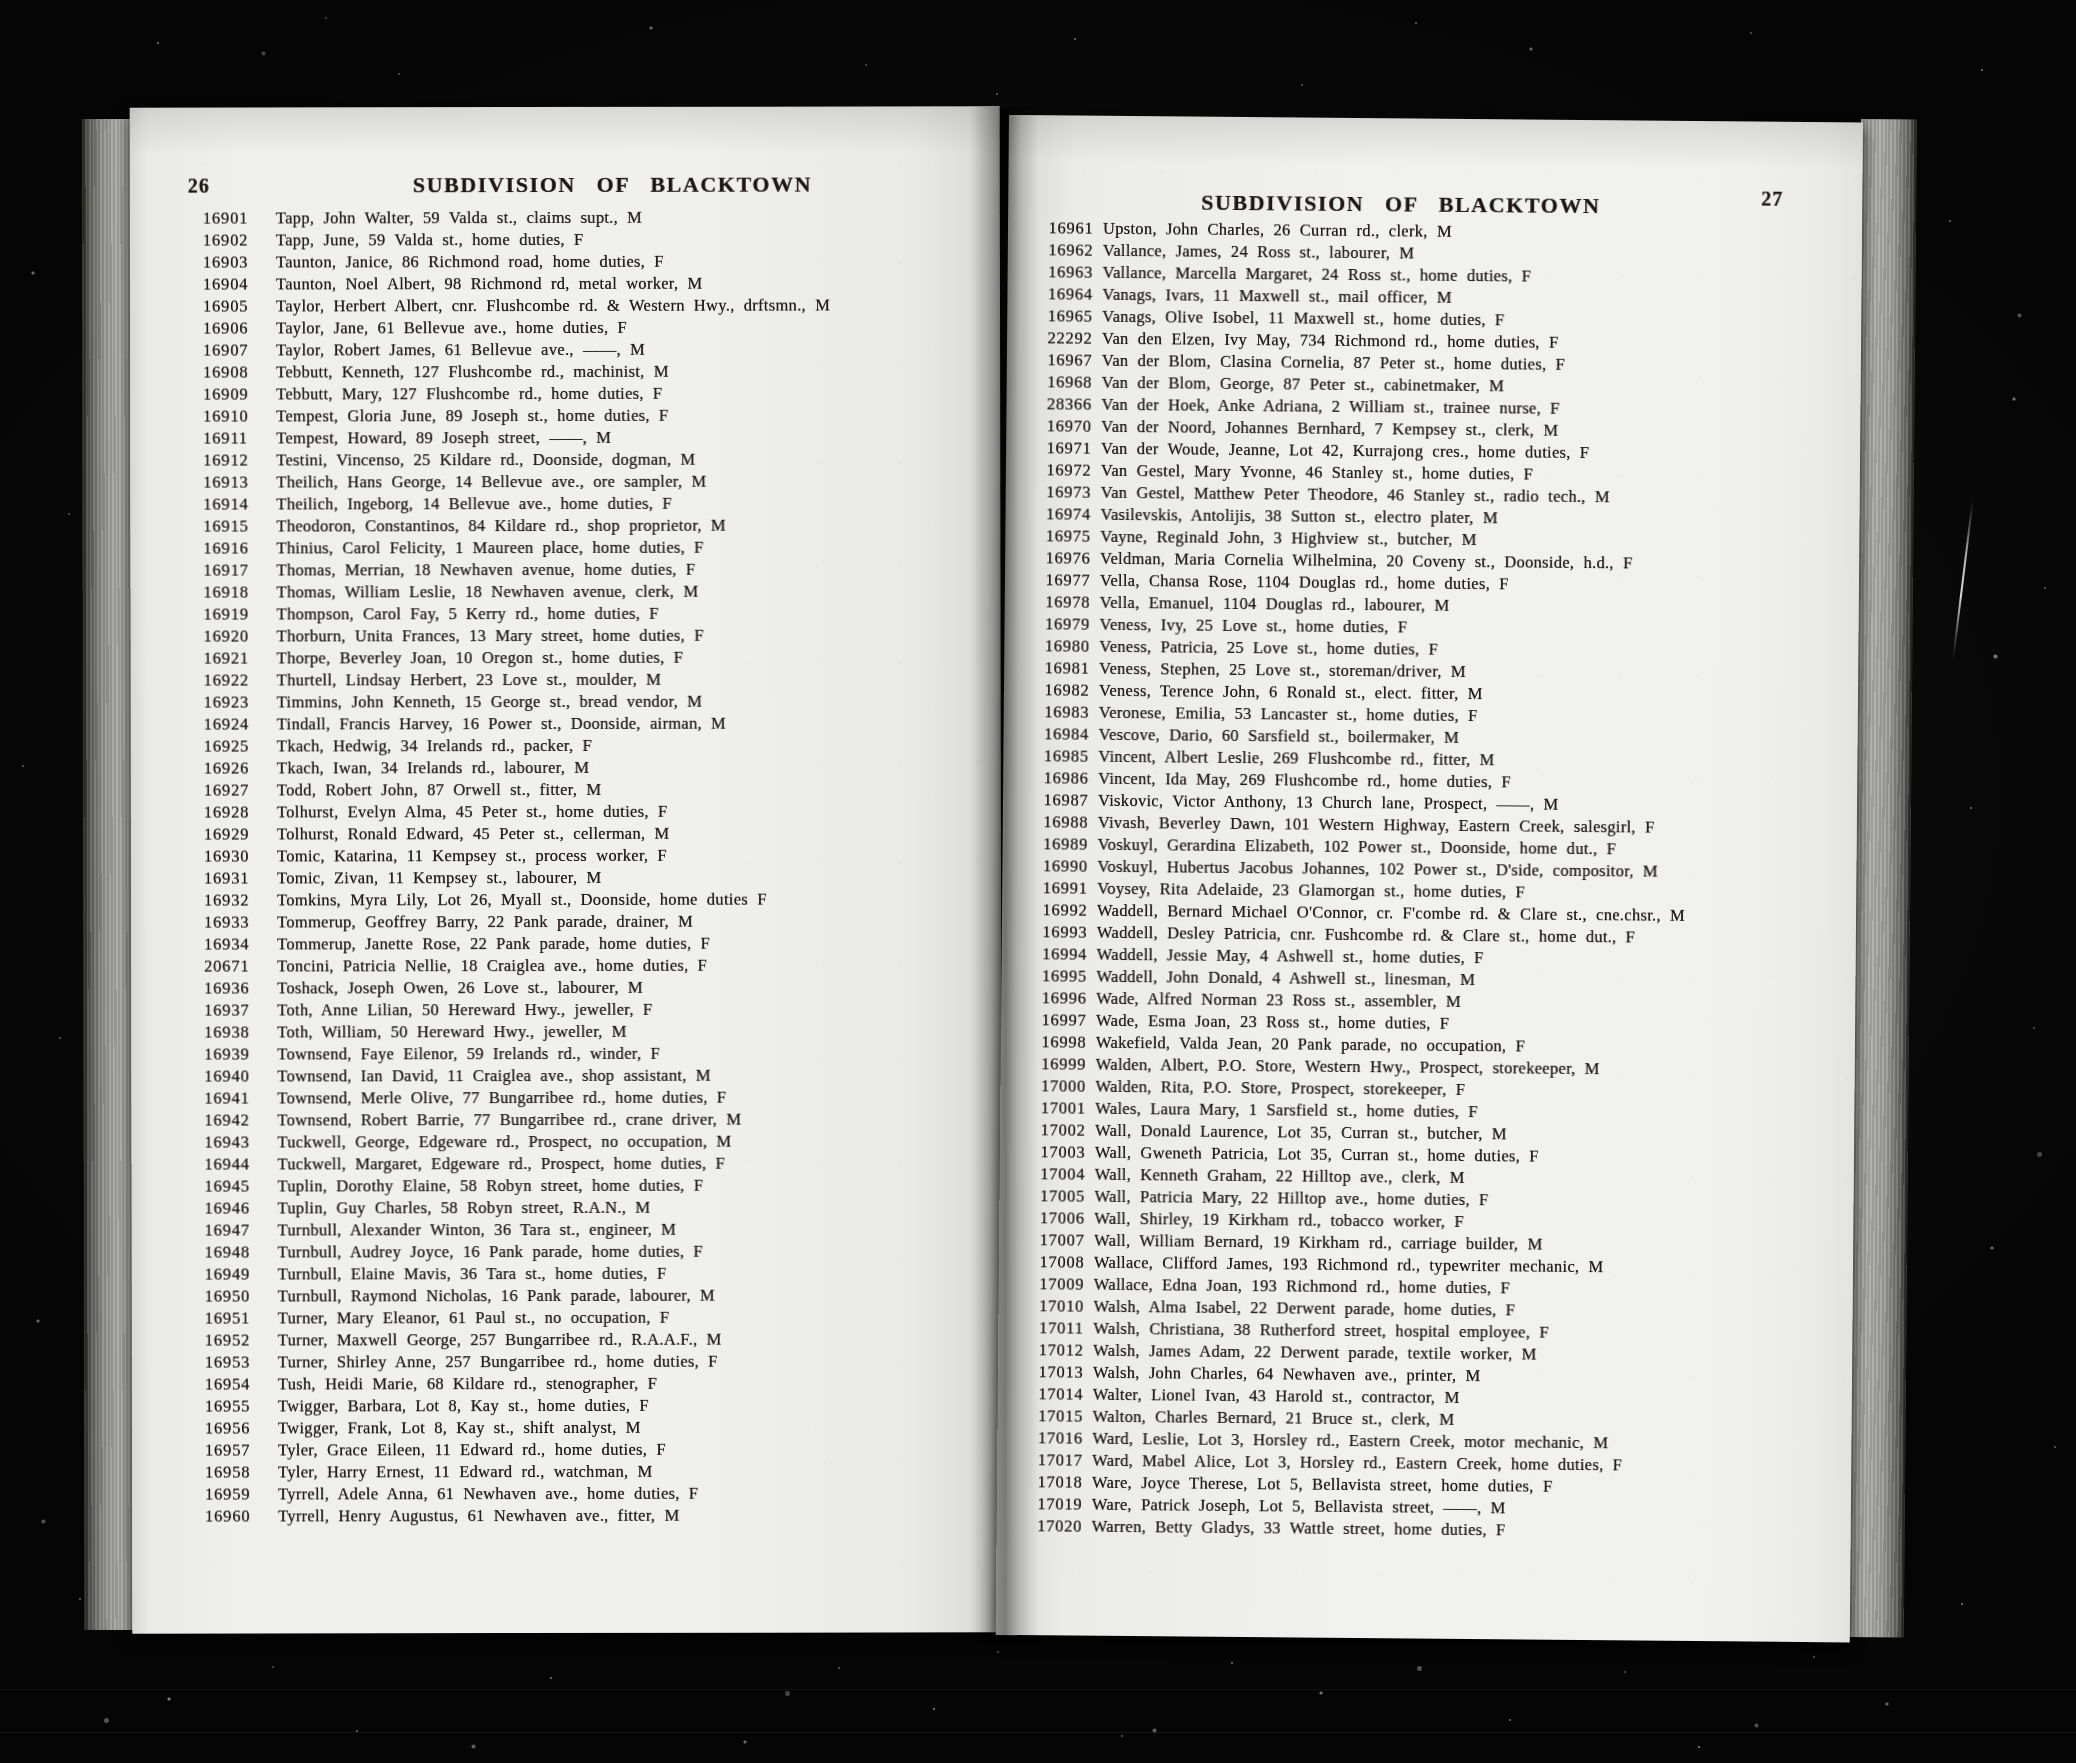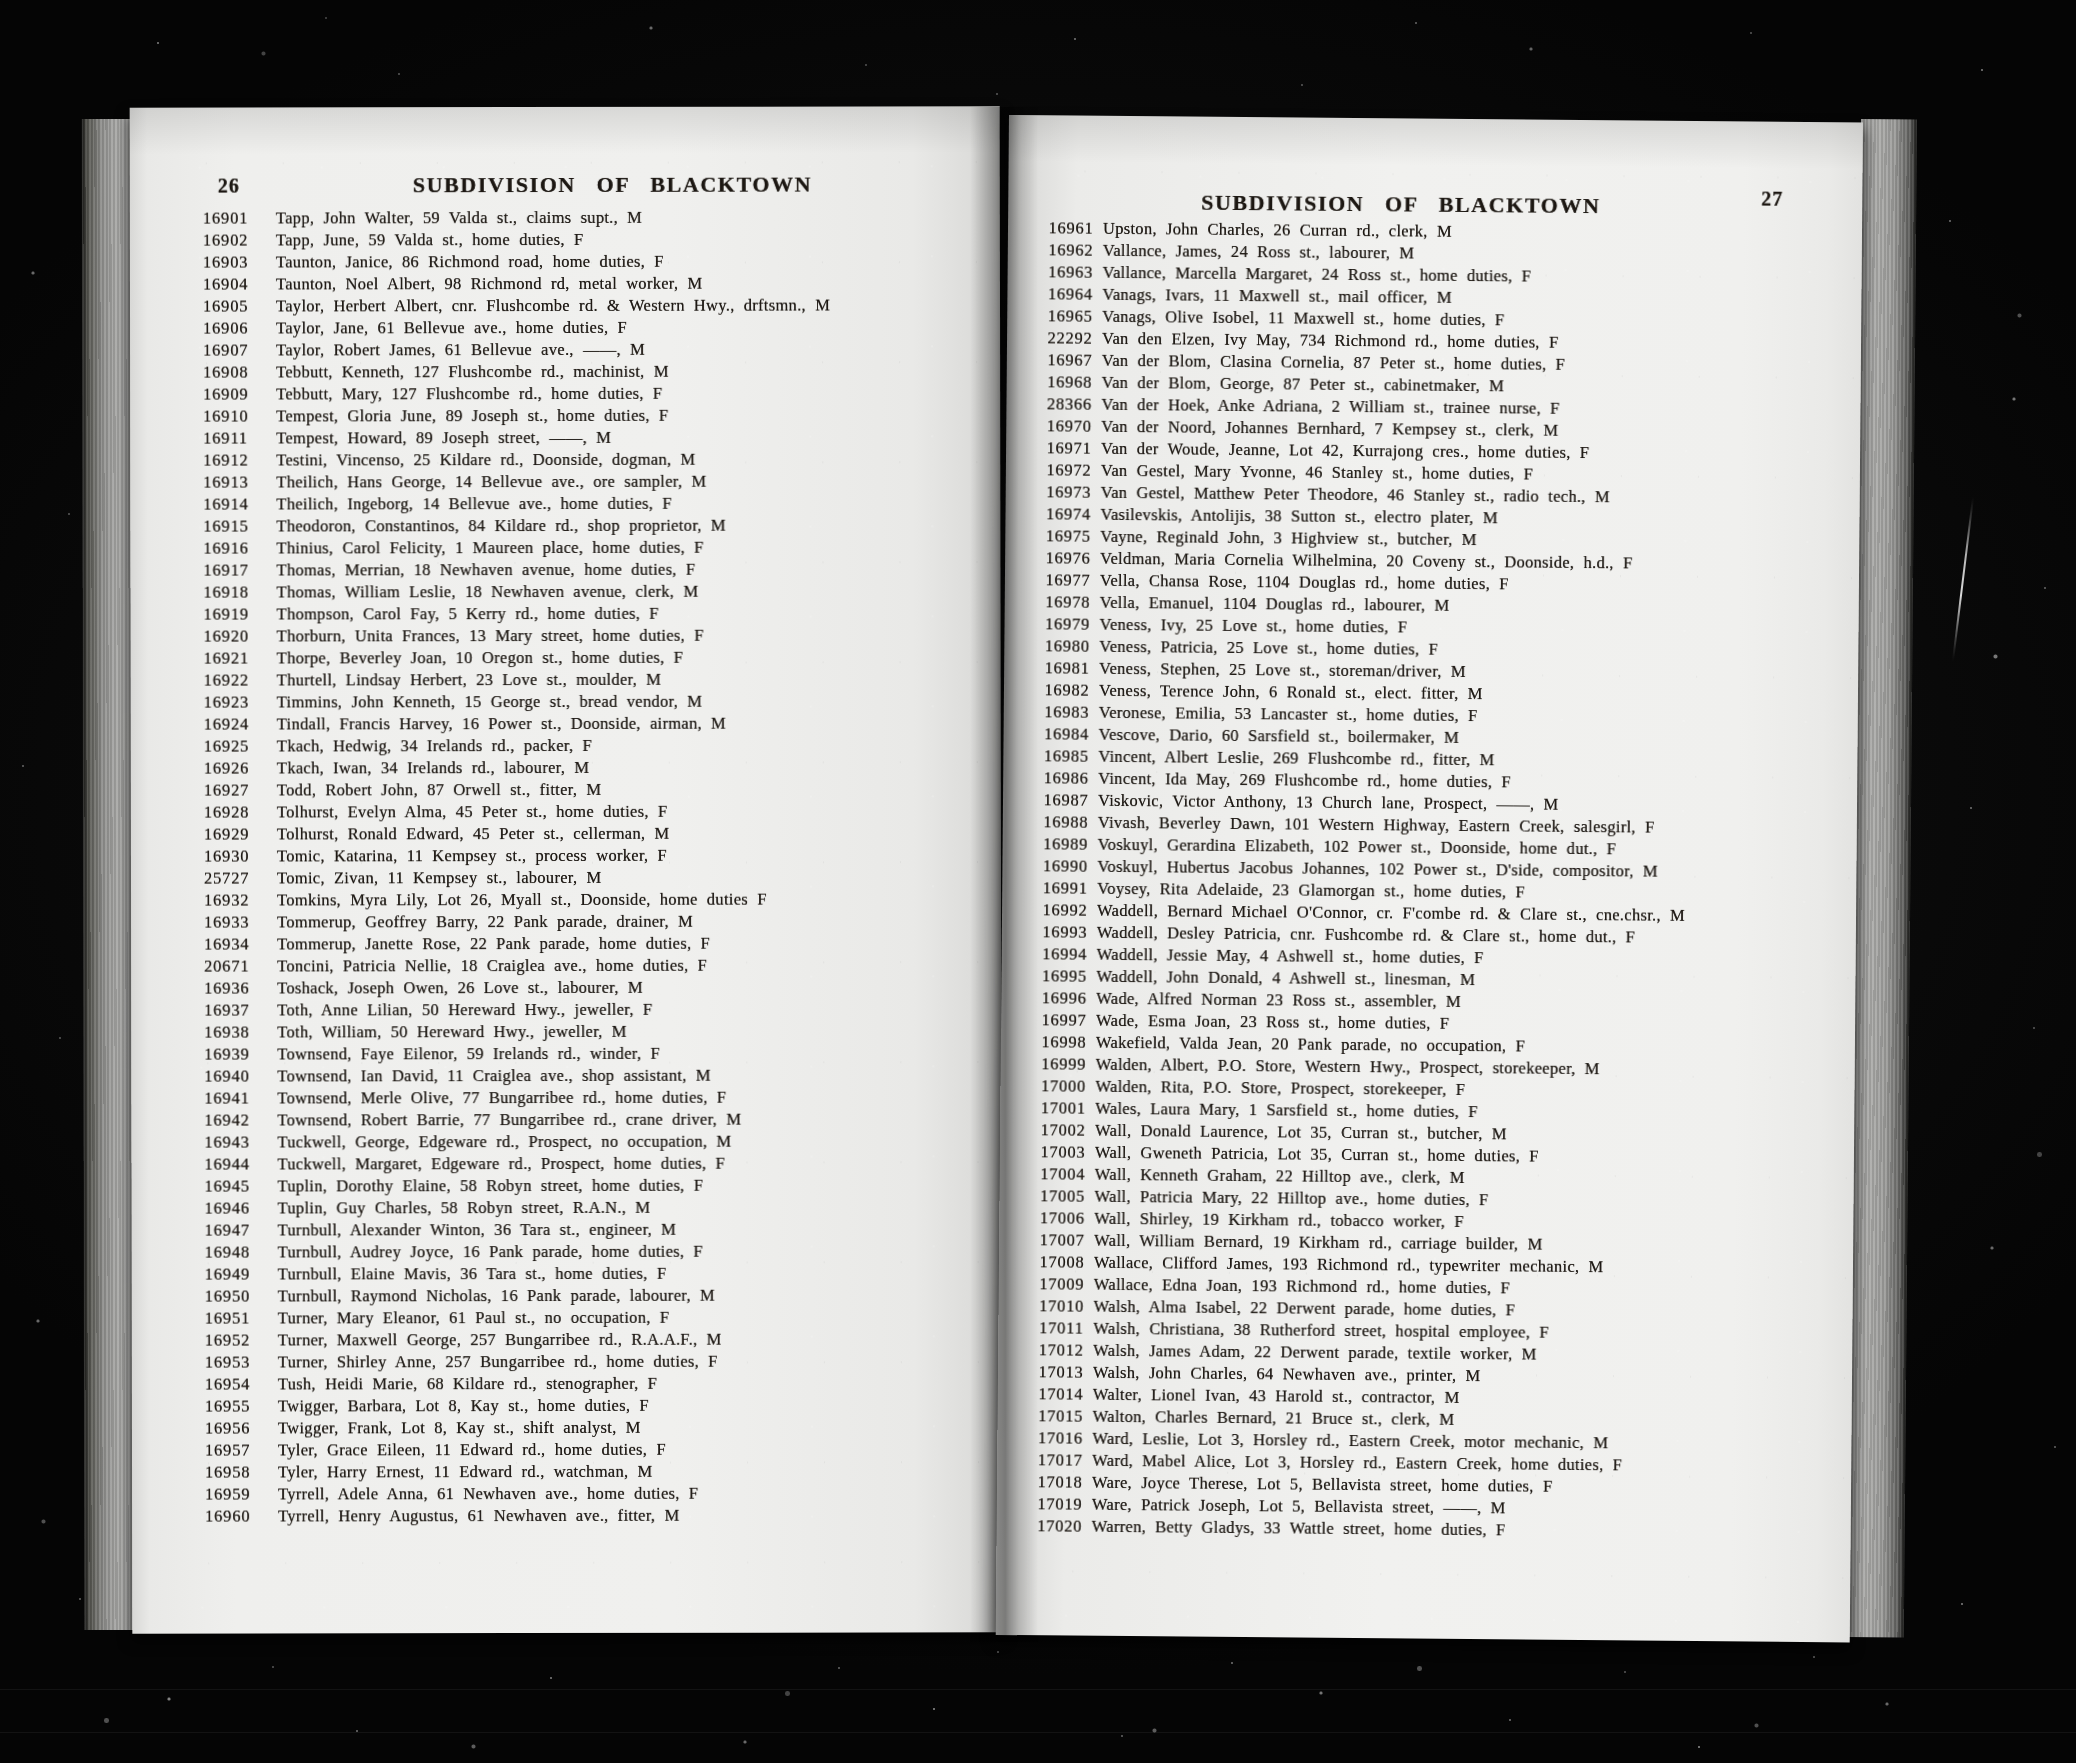--- a/index.html
+++ b/index.html
@@ -110,21 +110,21 @@
   .print{filter:blur(0.2px);}
   .pageno{
     position:absolute;font-weight:bold;font-size:20px;letter-spacing:1px;
     text-shadow:0 0 0.5px rgba(25,20,15,.8);
   }
   .page-title{
     position:absolute;margin:0;font-weight:bold;font-size:22px;
     letter-spacing:1.6px;word-spacing:13.6px;text-align:center;white-space:nowrap;
     text-shadow:0 0 0.5px rgba(25,20,15,.8);
   }
-  .pageno-left{left:88px;top:67px;}
+  .pageno-left{left:58px;top:67px;}
   .title-left{left:283px;top:65px;width:393px;}
   .pageno-right{left:753px;top:66px;text-align:right;}
   .title-right{left:193px;top:73px;width:393px;}
 
   ol.entries{
     list-style:none;margin:0;padding:0;position:absolute;
     font-size:16.5px;white-space:nowrap;
     text-shadow:0 0 0.6px rgba(25,20,15,.75);
   }
   .entries-left{left:73px;top:100px;line-height:22px;}
@@ -174,21 +174,21 @@
         <li><span class="entry-num">16921</span><span class="entry-text">Thorpe, Beverley Joan, 10 Oregon st., home duties, F</span></li>
         <li><span class="entry-num">16922</span><span class="entry-text">Thurtell, Lindsay Herbert, 23 Love st., moulder, M</span></li>
         <li><span class="entry-num">16923</span><span class="entry-text">Timmins, John Kenneth, 15 George st., bread vendor, M</span></li>
         <li><span class="entry-num">16924</span><span class="entry-text">Tindall, Francis Harvey, 16 Power st., Doonside, airman, M</span></li>
         <li><span class="entry-num">16925</span><span class="entry-text">Tkach, Hedwig, 34 Irelands rd., packer, F</span></li>
         <li><span class="entry-num">16926</span><span class="entry-text">Tkach, Iwan, 34 Irelands rd., labourer, M</span></li>
         <li><span class="entry-num">16927</span><span class="entry-text">Todd, Robert John, 87 Orwell st., fitter, M</span></li>
         <li><span class="entry-num">16928</span><span class="entry-text">Tolhurst, Evelyn Alma, 45 Peter st., home duties, F</span></li>
         <li><span class="entry-num">16929</span><span class="entry-text">Tolhurst, Ronald Edward, 45 Peter st., cellerman, M</span></li>
         <li><span class="entry-num">16930</span><span class="entry-text">Tomic, Katarina, 11 Kempsey st., process worker, F</span></li>
-        <li><span class="entry-num">25727</span><span class="entry-text">Tomic, Zivan, 11 Kempsey st., labourer, M</span></li>
+        <li><span class="entry-num">16931</span><span class="entry-text">Tomic, Zivan, 11 Kempsey st., labourer, M</span></li>
         <li><span class="entry-num">16932</span><span class="entry-text">Tomkins, Myra Lily, Lot 26, Myall st., Doonside, home duties F</span></li>
         <li><span class="entry-num">16933</span><span class="entry-text">Tommerup, Geoffrey Barry, 22 Pank parade, drainer, M</span></li>
         <li><span class="entry-num">16934</span><span class="entry-text">Tommerup, Janette Rose, 22 Pank parade, home duties, F</span></li>
         <li><span class="entry-num">20671</span><span class="entry-text">Toncini, Patricia Nellie, 18 Craiglea ave., home duties, F</span></li>
         <li><span class="entry-num">16936</span><span class="entry-text">Toshack, Joseph Owen, 26 Love st., labourer, M</span></li>
         <li><span class="entry-num">16937</span><span class="entry-text">Toth, Anne Lilian, 50 Hereward Hwy., jeweller, F</span></li>
         <li><span class="entry-num">16938</span><span class="entry-text">Toth, William, 50 Hereward Hwy., jeweller, M</span></li>
         <li><span class="entry-num">16939</span><span class="entry-text">Townsend, Faye Eilenor, 59 Irelands rd., winder, F</span></li>
         <li><span class="entry-num">16940</span><span class="entry-text">Townsend, Ian David, 11 Craiglea ave., shop assistant, M</span></li>
         <li><span class="entry-num">16941</span><span class="entry-text">Townsend, Merle Olive, 77 Bungarribee rd., home duties, F</span></li>

